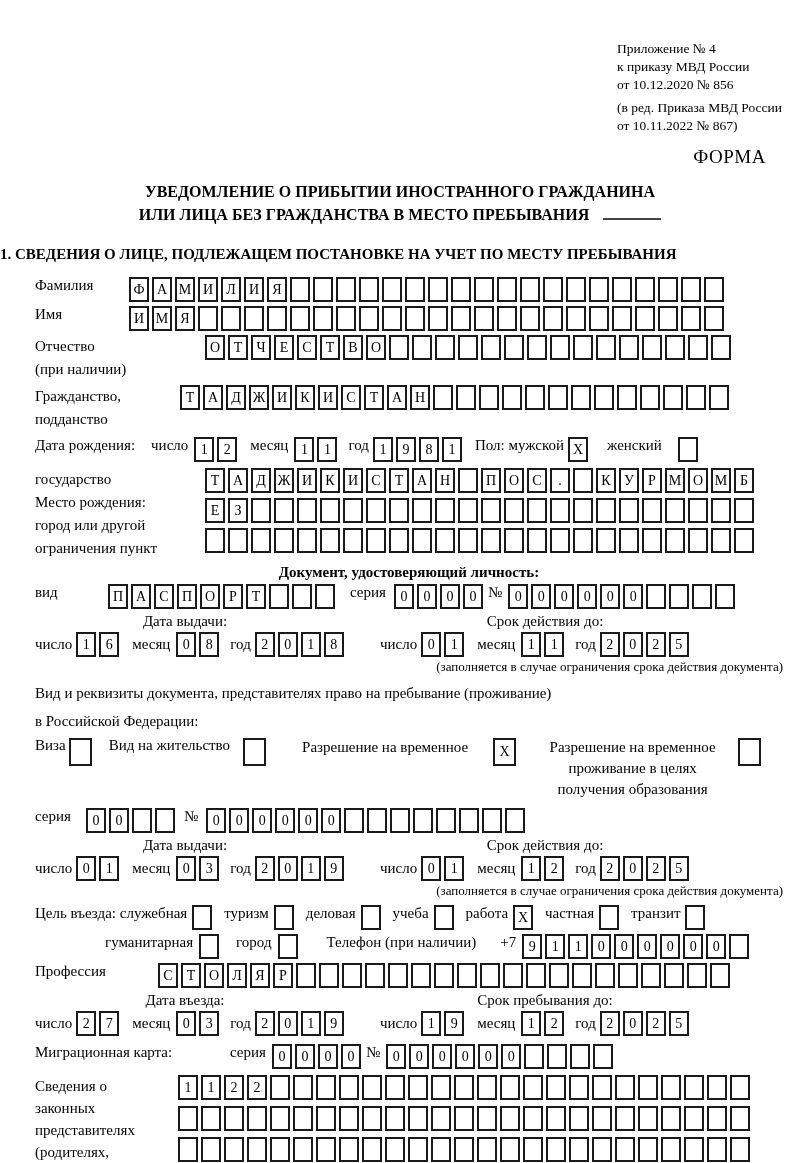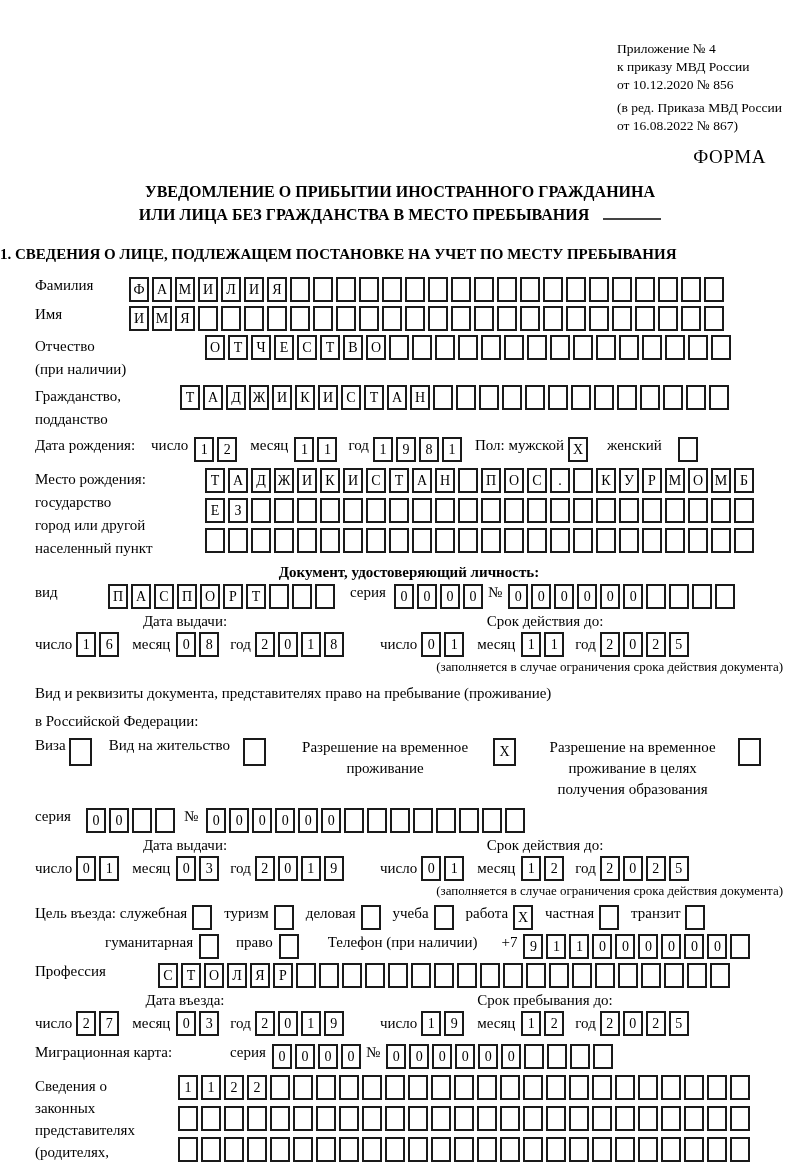--- a/index.html
+++ b/index.html
@@ -57,21 +57,21 @@
 </head>
 <body>
 
 <div class="page">
 
   <div class="appendix">
     <div>Приложение № 4</div>
     <div>к приказу МВД России</div>
     <div>от 10.12.2020 № 856</div>
     <div class="rev">(в ред. Приказа МВД России</div>
-    <div>от 16.08.2022 № 867)</div>
+    <div>от 10.11.2022 № 867)</div>
   </div>
 
   <div class="form-word">ФОРМА</div>
 
   <div class="title">
     <div>УВЕДОМЛЕНИЕ О ПРИБЫТИИ ИНОСТРАННОГО ГРАЖДАНИНА</div>
     <div><span>ИЛИ ЛИЦА БЕЗ ГРАЖДАНСТВА В МЕСТО ПРЕБЫВАНИЯ</span><span class="blank"></span></div>
   </div>
 
   <div class="section-heading">1. СВЕДЕНИЯ О ЛИЦЕ, ПОДЛЕЖАЩЕМ ПОСТАНОВКЕ НА УЧЕТ ПО МЕСТУ ПРЕБЫВАНИЯ</div>
@@ -231,24 +231,24 @@
           <span class="cell">X</span>
         </span>
       <span class="lbl gap16 mr6">женский</span>
       <span class="cells gap10">
           <span class="cell"></span>
         </span>
     </div>
 
     <div class="row top" style="margin-top:6px;">
       <span class="lbl-block w170">
+        <div>государство</div>
         <div>Место рождения:</div>
-        <div>государство</div>
         <div>город или другой</div>
-        <div>населенный пункт</div>
+        <div>ограничения пункт</div>
       </span>
       <span>
         <div class="cells" style="margin-bottom:5px;">
             <span class="cell">Т</span>
             <span class="cell">А</span>
             <span class="cell">Д</span>
             <span class="cell">Ж</span>
             <span class="cell">И</span>
             <span class="cell">К</span>
             <span class="cell">И</span>
@@ -418,21 +418,20 @@
       <span class="lbl">Виза</span>
       <span class="cells" style="margin-left:3px;">
           <span class="cell"></span>
         </span>
       <span class="lbl" style="margin-left:14px;">Вид на жительство</span>
       <span class="cells" style="margin-left:13px;">
           <span class="cell"></span>
         </span>
       <span class="opt-text" style="margin-left:16px; width:200px;">
         <div>Разрешение на временное</div>
-        <div>проживание</div>
       </span>
       <span class="cells" style="margin-left:8px;">
           <span class="cell">X</span>
         </span>
       <span class="opt-text" style="margin-left:16px; width:195px;">
         <div>Разрешение на временное</div>
         <div>проживание в целях</div>
         <div>получения образования</div>
       </span>
       <span class="cells" style="margin-left:8px;">
@@ -544,21 +543,21 @@
       <span class="cells">
           <span class="cell"></span>
         </span>
     </div>
 
     <div class="row">
       <span class="lbl" style="margin-left:70px; margin-right:6px;">гуманитарная</span>
       <span class="cells">
           <span class="cell"></span>
         </span>
-      <span class="lbl" style="margin:0 6px 0 14px;">право</span>
+      <span class="lbl" style="margin:0 6px 0 14px;">город</span>
       <span class="cells">
           <span class="cell"></span>
         </span>
       <span class="lbl" style="margin-left:26px;">Телефон (при наличии)</span>
       <span class="lbl" style="margin:0 6px 0 24px;">+7</span>
       <span class="cells">
           <span class="cell">9</span>
           <span class="cell">1</span>
           <span class="cell">1</span>
           <span class="cell">0</span>

